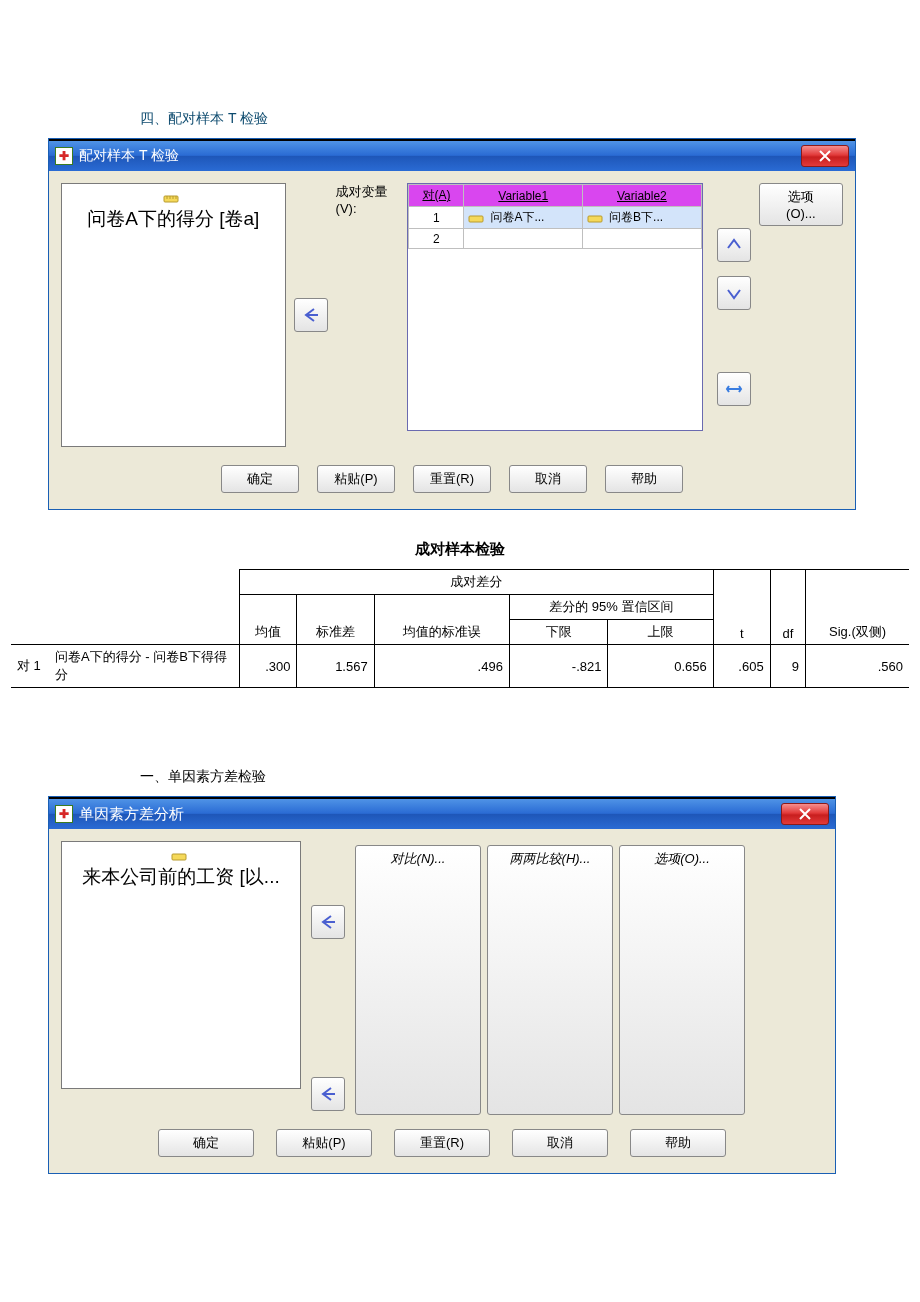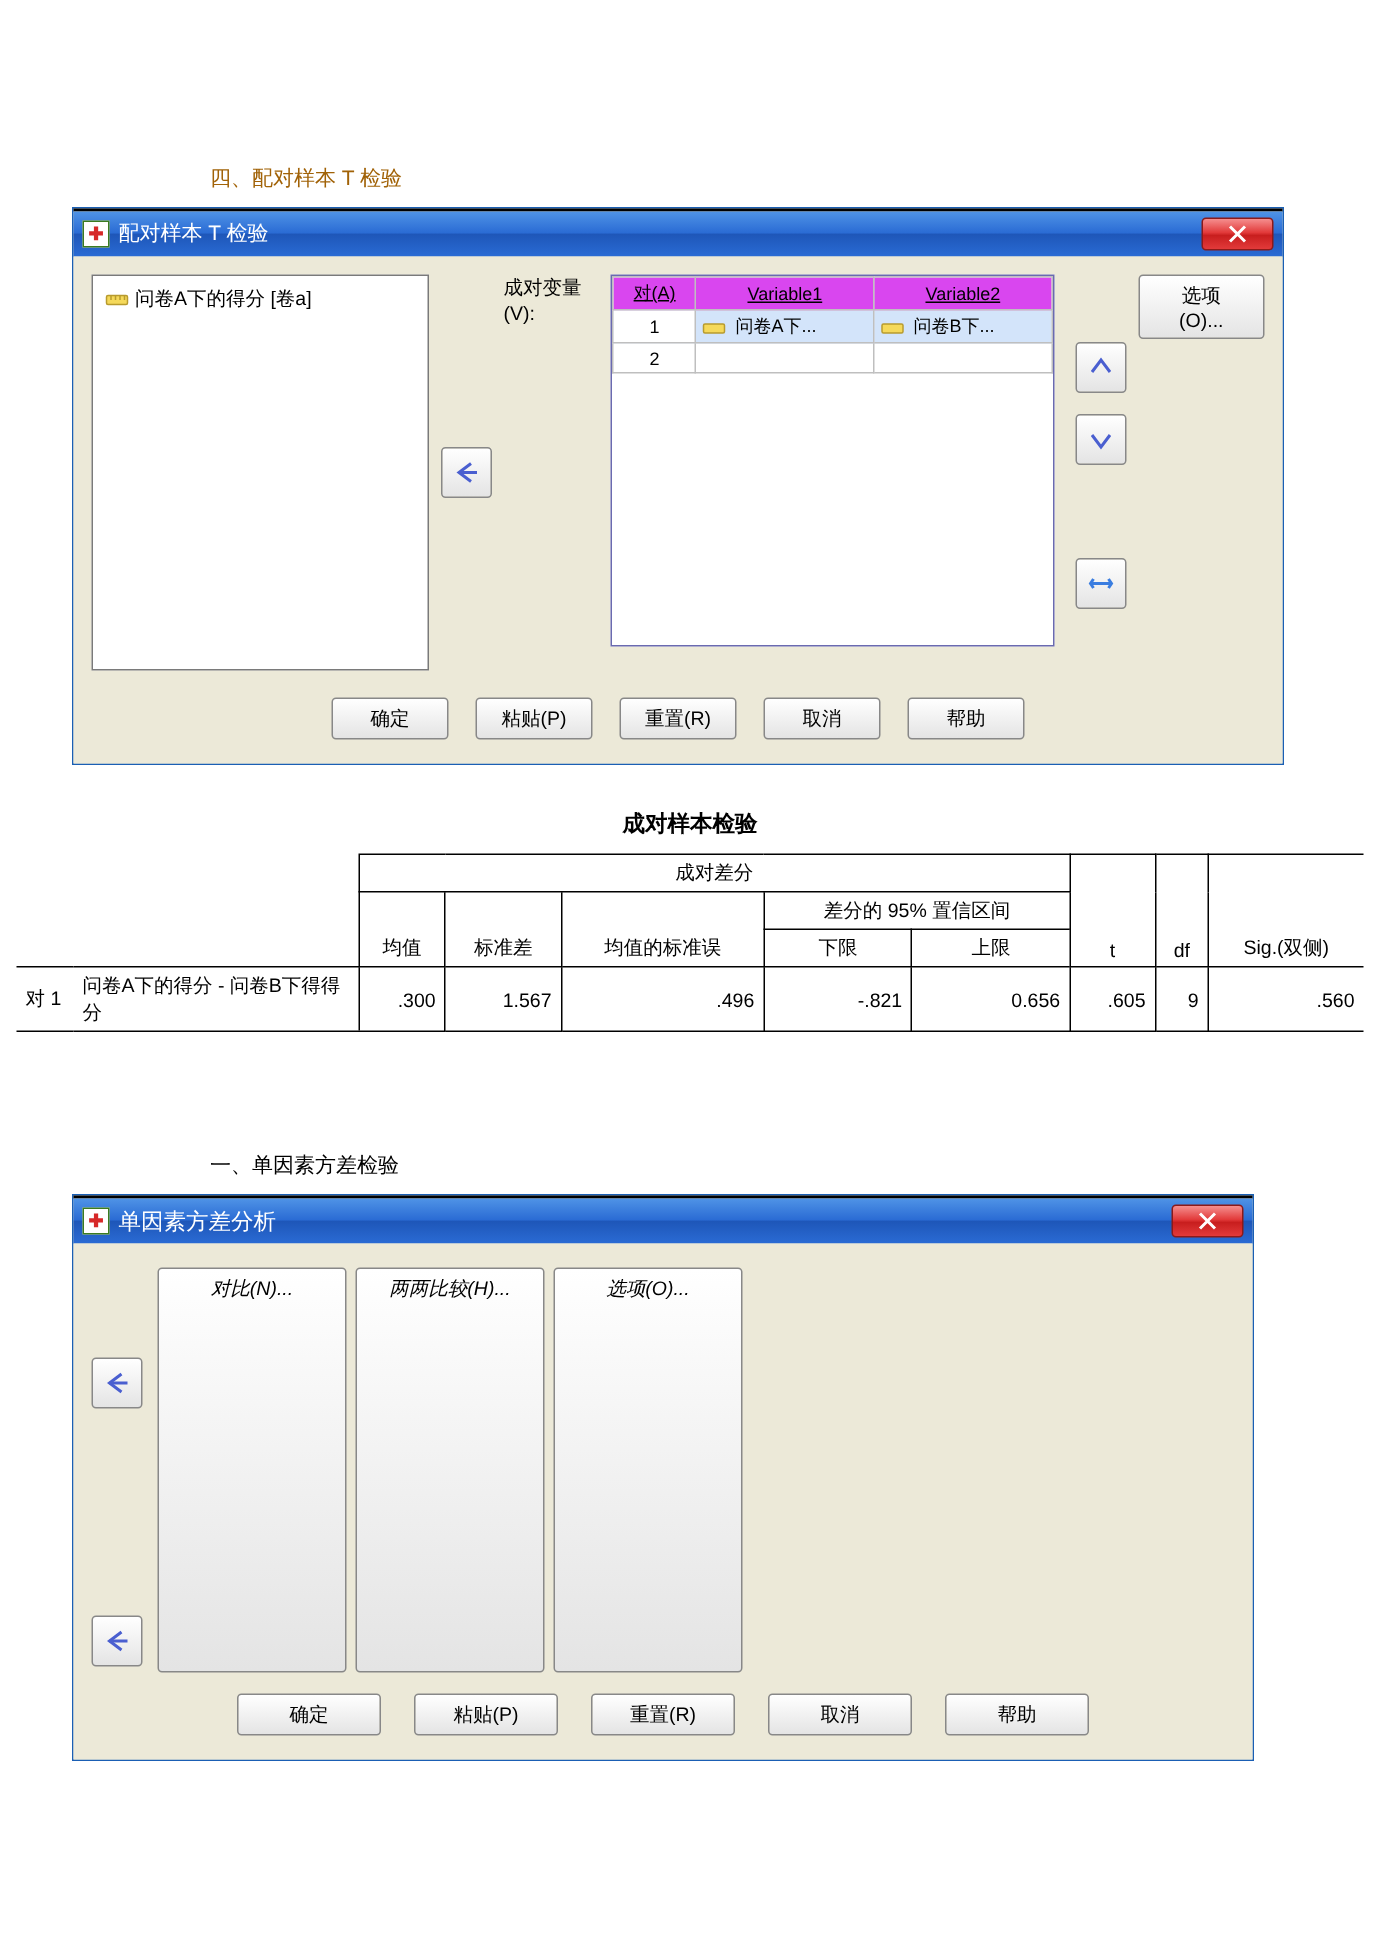--- a/index.html
+++ b/index.html
@@ -7,21 +7,21 @@
     margin: 0;
     padding: 0;
     background: #fff;
     font-family: "SimSun", "Microsoft YaHei", Arial, sans-serif;
     font-size: 13px;
     width: 920px;
   }
   .section-heading {
     margin: 110px 0 10px 140px;
     font-size: 14px;
-    color: #a16207;
+    color: #0c4a6e;
   }
   .section-heading2 {
     margin: 80px 0 10px 140px;
     font-size: 14px;
     color: #000;
   }
 
   
   .dialog {
     margin: 0 auto;
@@ -94,23 +94,24 @@
     border:1px solid #7a7a7a;
     width:228px;
     height:264px;
     padding:4px;
     overflow:auto;
   }
   .var-item {
     display:flex;
     align-items:center;
     padding:2px 4px;
-    font-size:13px;
+    font-size:19px;
     white-space:nowrap;
     color:#000;
+    flex-direction:column;
   }
   .transfer-col {
     display:flex;
     flex-direction:column;
     justify-content:center;
     align-items:center;
     height:264px;
   }
   .arrow-btn {
     width:34px; height:34px;
@@ -432,20 +433,30 @@
     </div>
     <div class="close-btn">
       <svg viewBox="0 0 14 14">
           <path d="M2,2 L12,12 M12,2 L2,12" stroke="#fff" stroke-width="2"></path>
         </svg>
     </div>
   </div>
   <div class="dialog-body">
     <div class="anova-layout">
 
+      <div class="var-list" style="width:240px; height:248px;">
+        <div class="var-item">
+          <span class="ruler-icon">
+              <svg viewBox="0 0 16 16">
+                <rect x="1" y="6" width="14" height="6" rx="1" fill="#f5d95a" stroke="#b89b2e"></rect>
+              </svg>
+            </span>
+          <span>来本公司前的工资 [以...</span>
+        </div>
+      </div>
 
       <div class="anova-center">
         <div class="arrow-btn">
           <svg viewBox="0 0 18 18">
               <path d="M12,3 L4,9 L12,15" fill="none" stroke="#4a5fd0" stroke-width="2"></path>
               <path d="M4,9 L16,9" stroke="#4a5fd0" stroke-width="2"></path>
             </svg>
         </div>
         <div style="height:50px"></div>
         <div class="arrow-btn">

